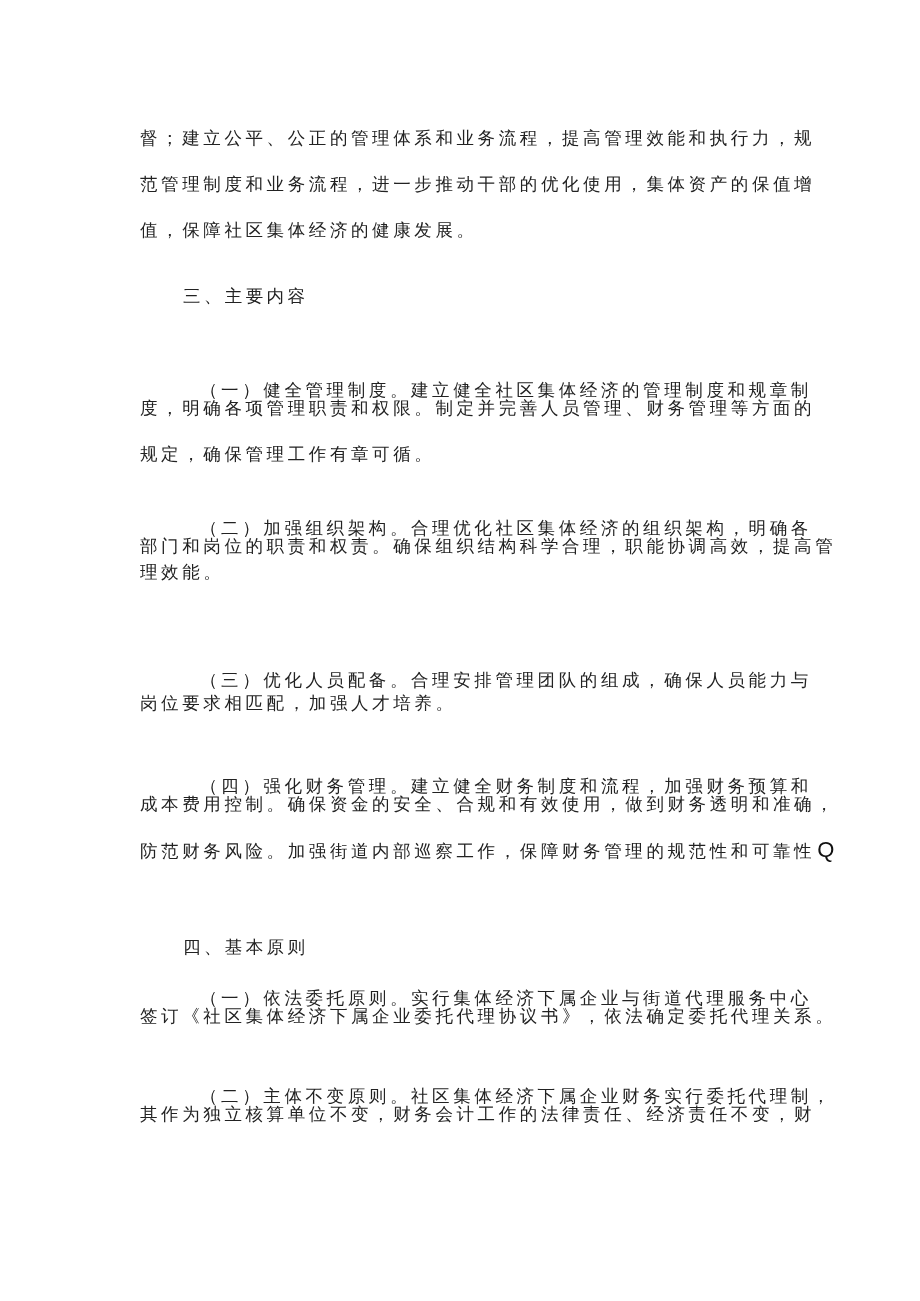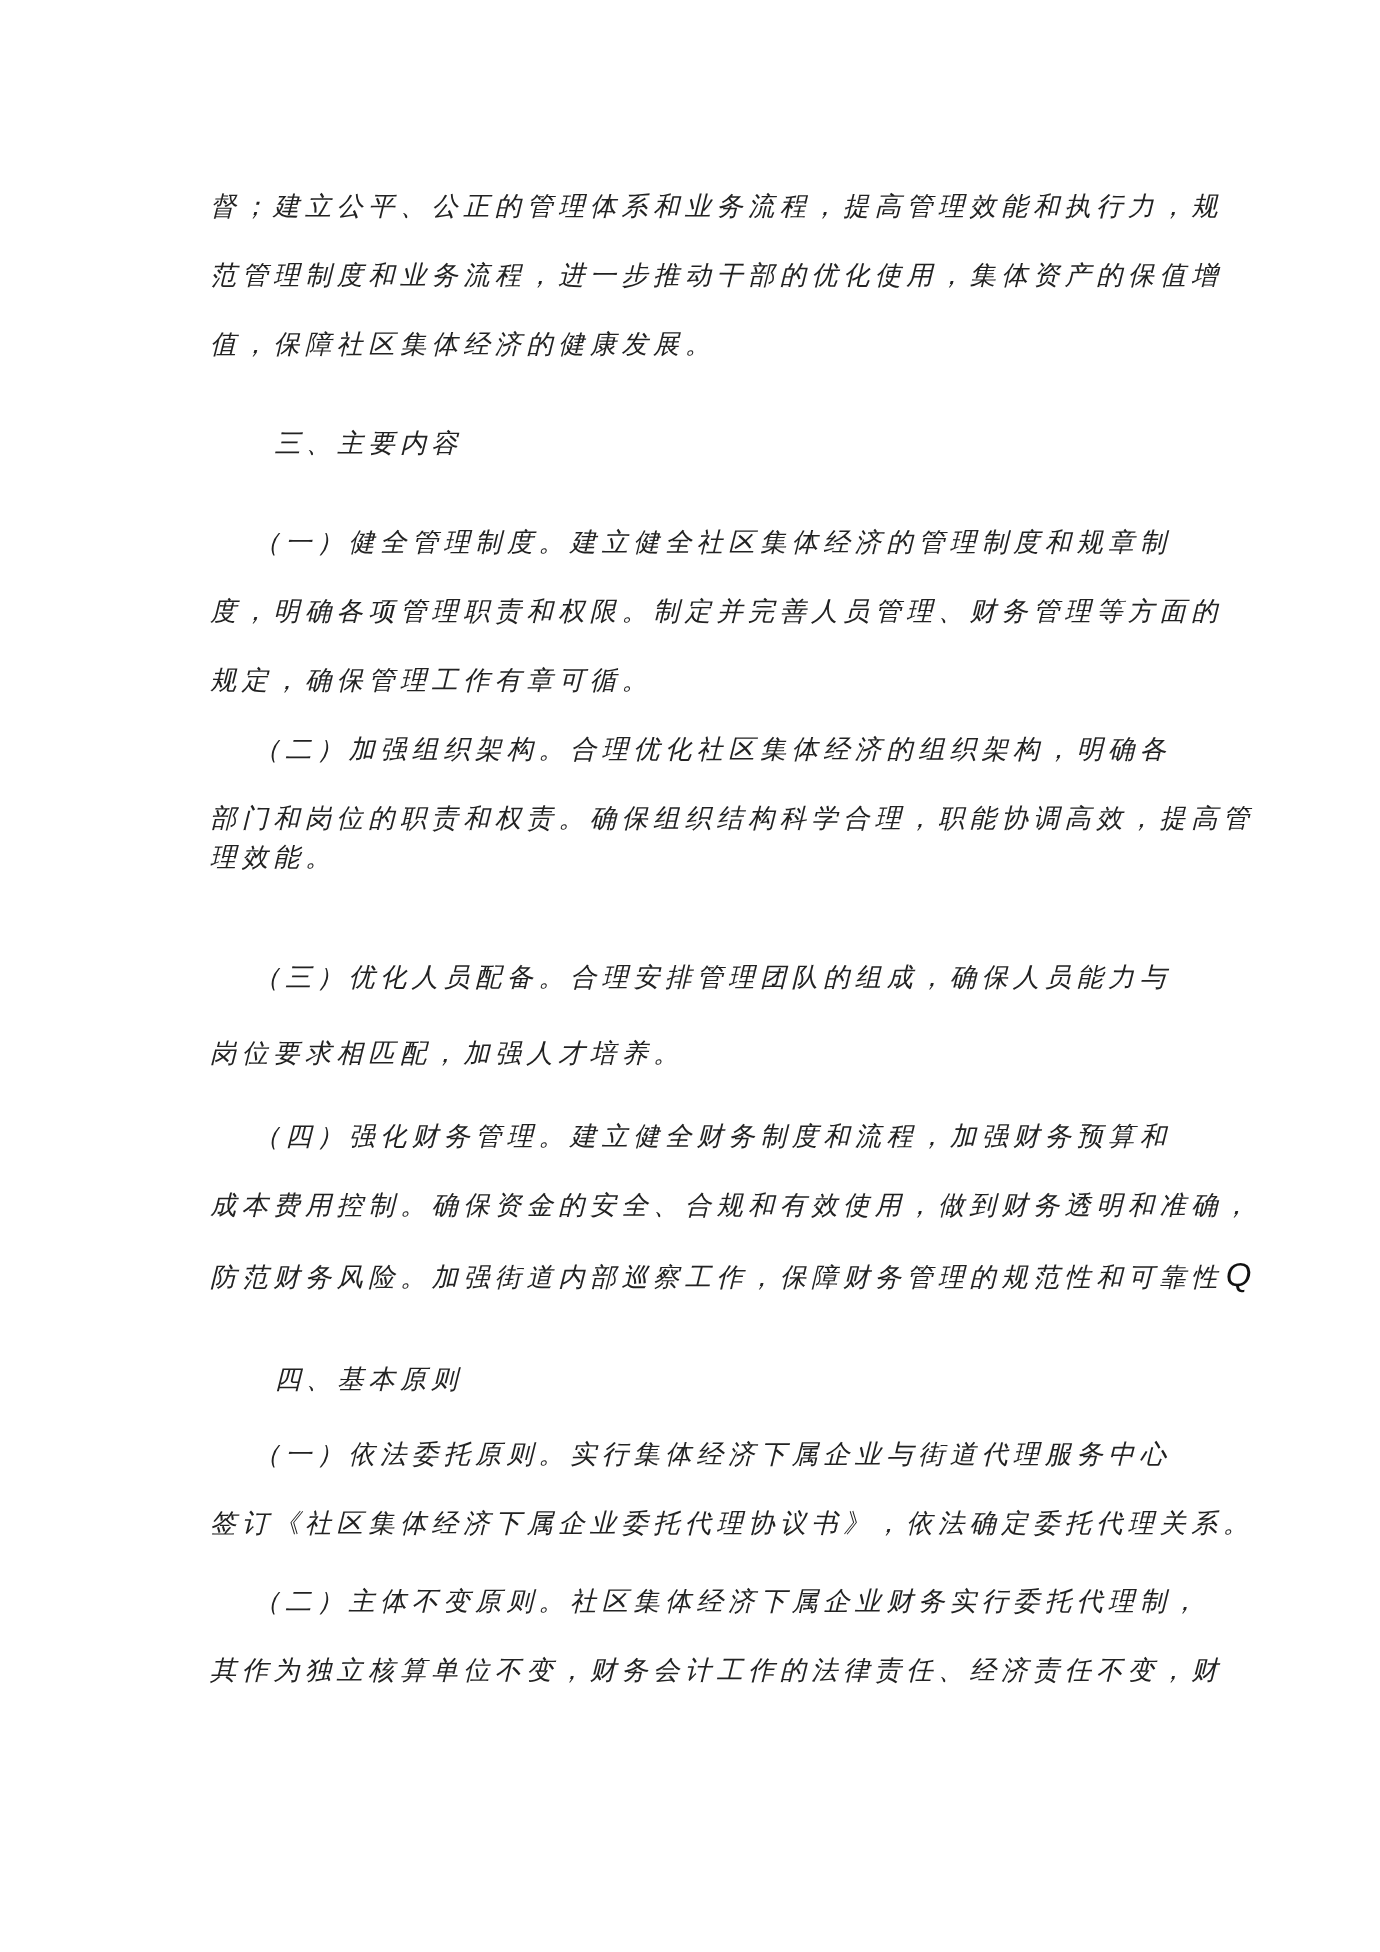--- a/index.html
+++ b/index.html
@@ -14,33 +14,32 @@
     overflow: hidden;
     font-family: "DejaVu Sans", "Liberation Sans", sans-serif;
     color: #1a1a1a;
   }
   .page {
     position: absolute;
     left: 0; top: 0;
     width: 920px;
     height: 1301px;
     background: #ffffff;
-    font-style: italic;
   }
   .line {
     position: absolute;
     left: 140px;
     height: 24px;
     line-height: 24px;
     font-size: 17.5px;
     letter-spacing: 3.6px;
     white-space: nowrap;
     color: #222;
   }
-  .line.paren { left: 169px; }
+  .line.paren { left: 200px; margin-top: 28px; }
   .line.heading { left: 183px; letter-spacing: 3.4px; }
   .line .q {
     font-family: "Liberation Sans", sans-serif;
     font-size: 22px;
     letter-spacing: 0;
     color: #111;
     margin-left: 2px;
   }
 </style>
 </head>
@@ -64,21 +63,21 @@
 
   <div class="line paren" style="top:640px">（三）优化人员配备。合理安排管理团队的组成，确保人员能力与</div>
   <div class="line" style="top:691px">岗位要求相匹配，加强人才培养。</div>
 
   <div class="line paren" style="top:746px">（四）强化财务管理。建立健全财务制度和流程，加强财务预算和</div>
   <div class="line" style="top:792px">成本费用控制。确保资金的安全、合规和有效使用，做到财务透明和准确，</div>
   <div class="line" style="top:838px">
     <span>防范财务风险。加强街道内部巡察工作，保障财务管理的规范性和可靠性</span><span class="q">Q</span>
   </div>
 
-  <div class="line heading" style="top:908px">四、基本原则</div>
+  <div class="line heading" style="top:935px">四、基本原则</div>
 
   <div class="line" style="top:1004px">签订《社区集体经济下属企业委托代理协议书》，依法确定委托代理关系。</div>
   <div class="line paren" style="top:958px">（一）依法委托原则。实行集体经济下属企业与街道代理服务中心</div>
 
   <div class="line paren" style="top:1056px">（二）主体不变原则。社区集体经济下属企业财务实行委托代理制，</div>
   <div class="line" style="top:1102px">其作为独立核算单位不变，财务会计工作的法律责任、经济责任不变，财</div>
 
 </div>
 
 </body></html>

